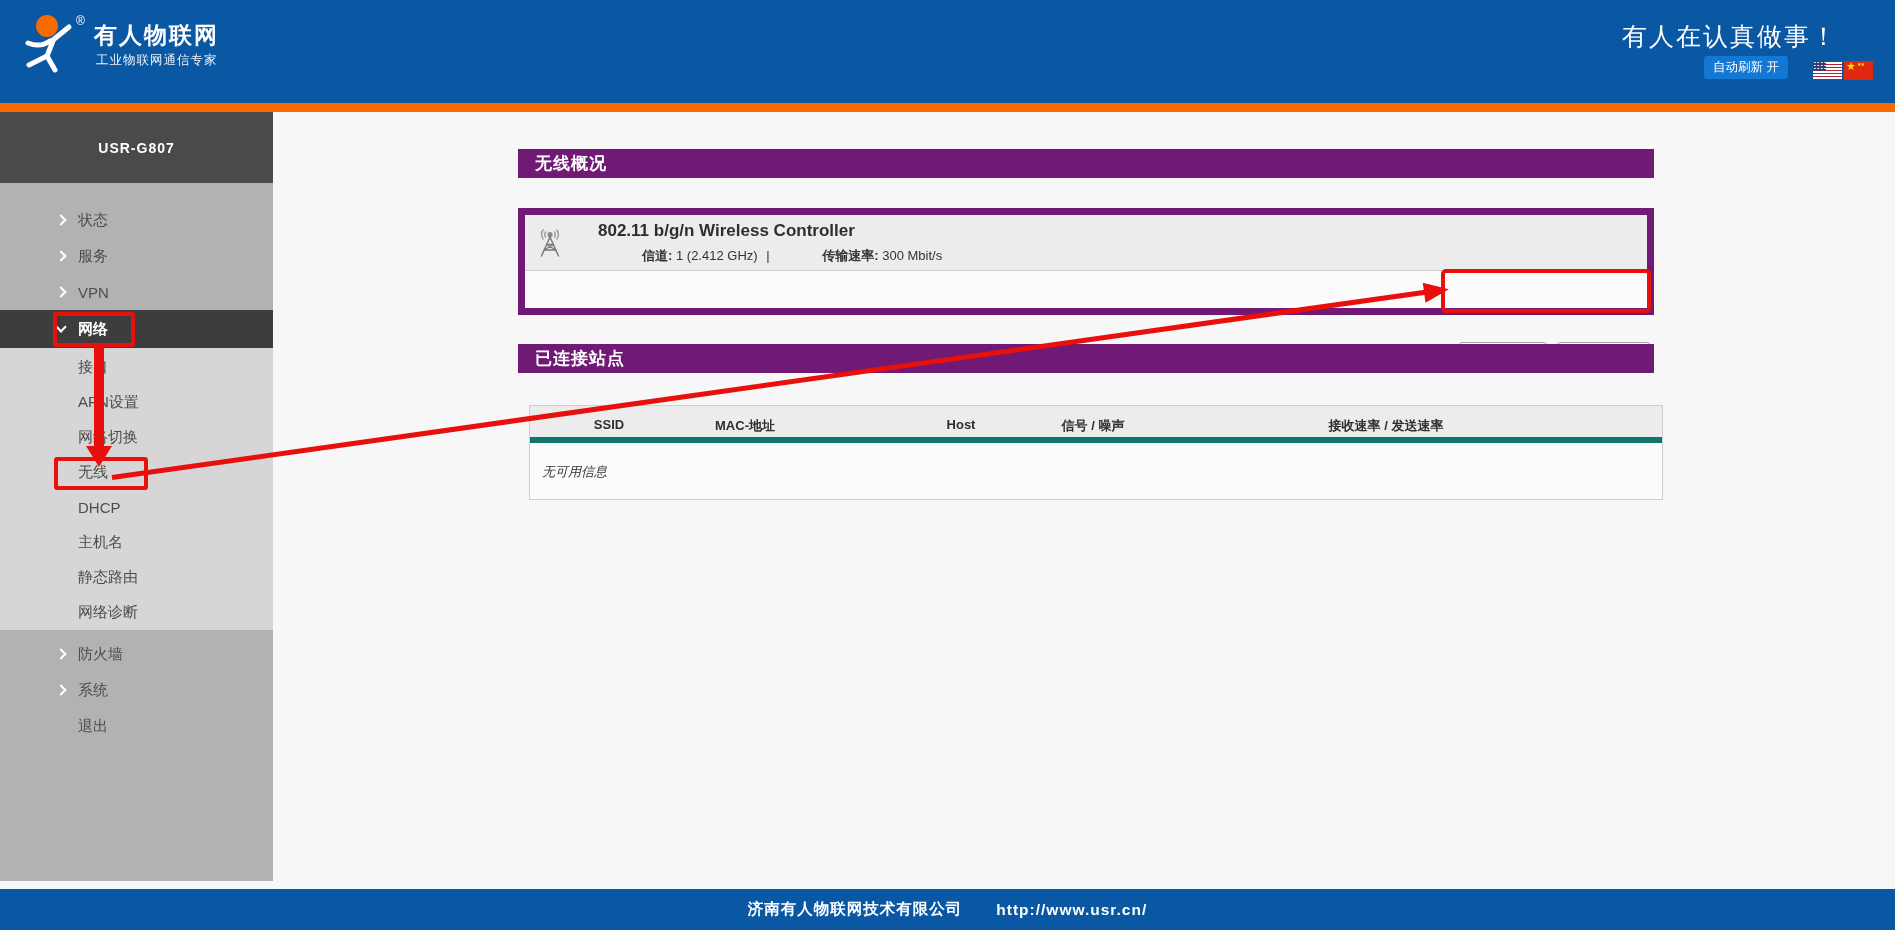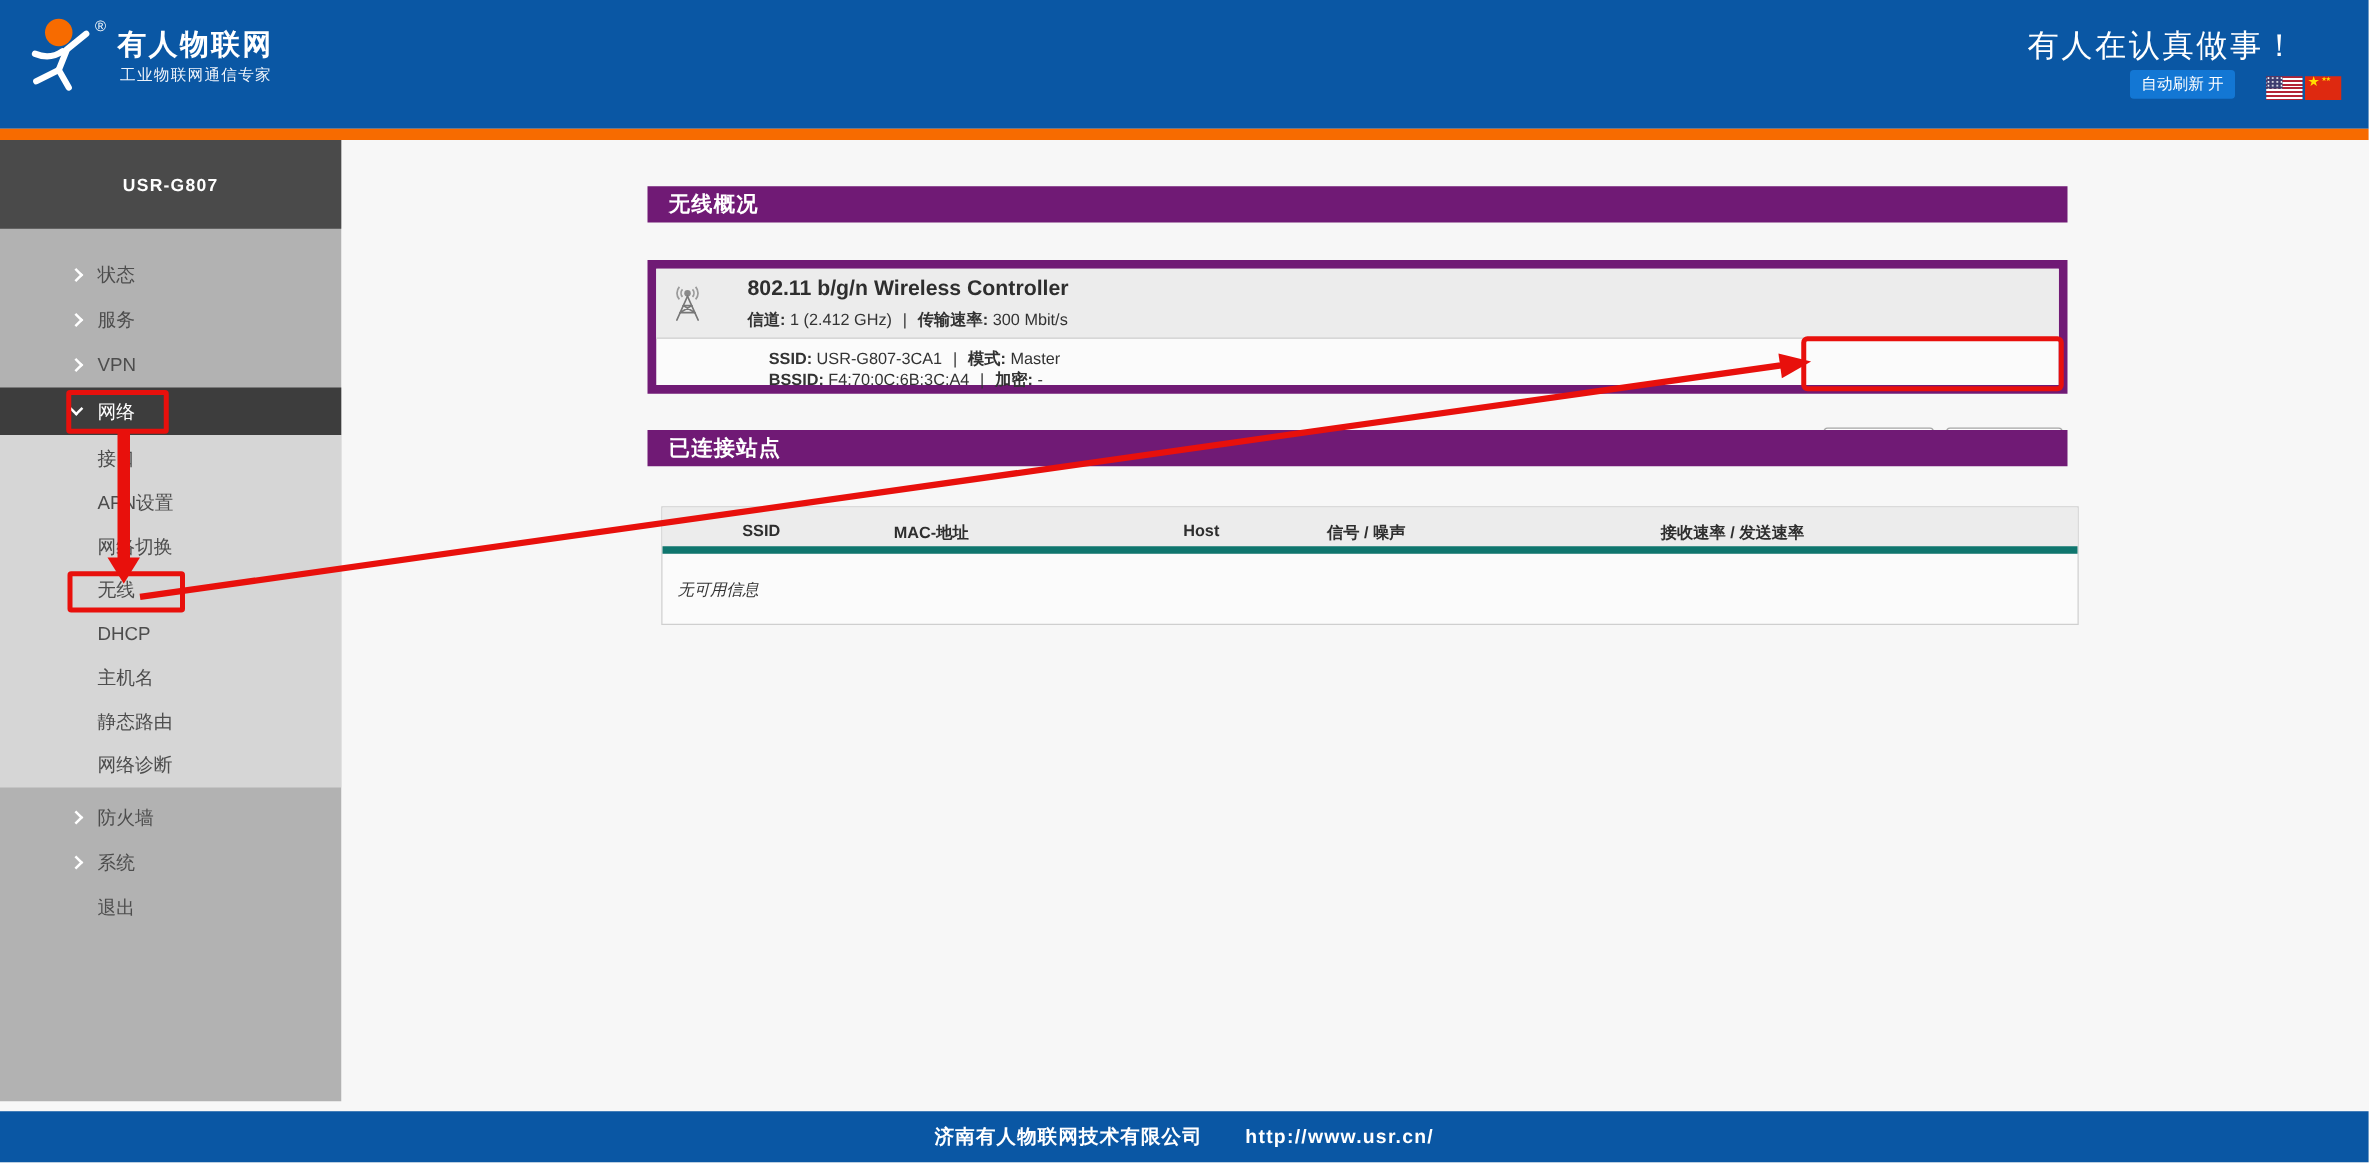--- a/index.html
+++ b/index.html
@@ -31,39 +31,39 @@
   .device-title { height:71px; background:#4a4a4a; color:#fff; font-size:14px; letter-spacing:1px;
                   display:flex; align-items:center; justify-content:center; font-weight:600; }
   .menu-group-top { padding-top:19px; }
   .menu-group-bottom { padding-top:6px; }
   .menu-item { position:relative; height:36px; display:flex; align-items:center; padding-left:78px;
                font-size:15px; color:#4d4d4d; cursor:pointer;text-align:center; }
   .submenu .menu-item { height:35px; }
   .chev { position:absolute; left:57px; width:8px; height:8px; border-top:2px solid #fff; border-right:2px solid #fff;
           transform:rotate(45deg); }
   .selected-row { position:relative; height:38px; background:#3d3d3d; color:#fff; display:flex; align-items:center;
-                  padding-left:78px; font-size:15px; font-weight:normal; cursor:pointer; }
+                  padding-left:78px; font-size:15px; font-weight:bold; cursor:pointer; }
   .selected-row .chev { border-color:#fff; transform:rotate(135deg); top:13px; }
   .submenu { background:#d6d6d6; padding-top:2px; }
 
   
   .section-bar { position:absolute; left:518px; width:1136px; height:29px; background:#701a75; color:#fff;
                  font-size:17px; font-weight:bold; line-height:29px; padding-left:17px; letter-spacing:1px; }
   #bar-wireless { top:149px; }
   #bar-stations { top:344px; }
 
   .wifi-panel { position:absolute; left:518px; top:208px; width:1136px; height:107px;
                 border:7px solid #701a75; background:#fbfbfb; }
   .wifi-head { position:relative; height:56px; background:#ececec; border-bottom:1px solid #cfcfcf; }
   .antenna { position:absolute; left:10px; top:12px; }
   .wifi-title { position:absolute; left:73px; top:6px; font-size:17px; font-weight:bold; color:#2e2e2e; }
   .wifi-subline { position:absolute; left:73px; top:32px; font-size:13px; color:#333; }
   .wifi-body { position:relative; height:50px; }
   .wifi-lines { position:absolute; left:90px; top:7px; font-size:13px; line-height:17px; color:#333; }
-  .lbl { font-weight:bold; }
+  .lbl { font-weight:bold;margin-left:44px; }
   .sep { margin:0 5px; }
   .panel-btn { position:absolute; top:71px; height:26px; display:flex; align-items:center; justify-content:center;
                gap:6px; border:1px solid #a6a6a6; border-radius:3px; background:linear-gradient(#fefefe,#e9e9e9);
                font-size:13px; color:#222; cursor:pointer; box-shadow:0 1px 1px rgba(0,0,0,.1); }
   #btn-basic { left:934px; width:88px; }
   #btn-advanced { left:1032px; width:93px; }
 
   .stations-table { position:absolute; left:529px; top:405px; width:1134px; height:95px;
                     border:1px solid #cfcfcf; background:#fbfbfb; }
   .thead { position:relative; height:37px; background:#ececec; border-bottom:6px solid #0f766e; }
@@ -203,36 +203,20 @@
     <div class="wifi-title">802.11 b/g/n Wireless Controller</div>
     <div class="wifi-subline">
       <span class="lbl">信道:</span>
       <span>1 (2.412 GHz)</span>
       <span class="sep">|</span>
       <span class="lbl">传输速率:</span>
       <span>300 Mbit/s</span>
     </div>
   </div>
   <div class="wifi-body">
-    <div class="wifi-lines">
-      <div>
-        <span class="lbl">SSID:</span>
-        <span>USR-G807-3CA1</span>
-        <span class="sep">|</span>
-        <span class="lbl">模式:</span>
-        <span>Master</span>
-      </div>
-      <div>
-        <span class="lbl">BSSID:</span>
-        <span>F4:70:0C:6B:3C:A4</span>
-        <span class="sep">|</span>
-        <span class="lbl">加密:</span>
-        <span>-</span>
-      </div>
-    </div>
     <div class="panel-btn" id="btn-basic">
       <svg width="14" height="14" viewBox="0 0 14 14">
         <rect x="1" y="1" width="12" height="12" fill="#ffffff" stroke="#5b87c5" stroke-width="1.6"></rect>
         <polygon points="3.2,10.8 9.2,4.2 11,6 4.8,12" fill="#f2c84b" stroke="#b78f1f" stroke-width="0.6"></polygon>
         <polygon points="3.2,10.8 3.0,12.6 4.8,12" fill="#444"></polygon>
       </svg>
       <span>基本设置</span>
     </div>
     <div class="panel-btn" id="btn-advanced">
       <svg width="14" height="14" viewBox="0 0 14 14">

